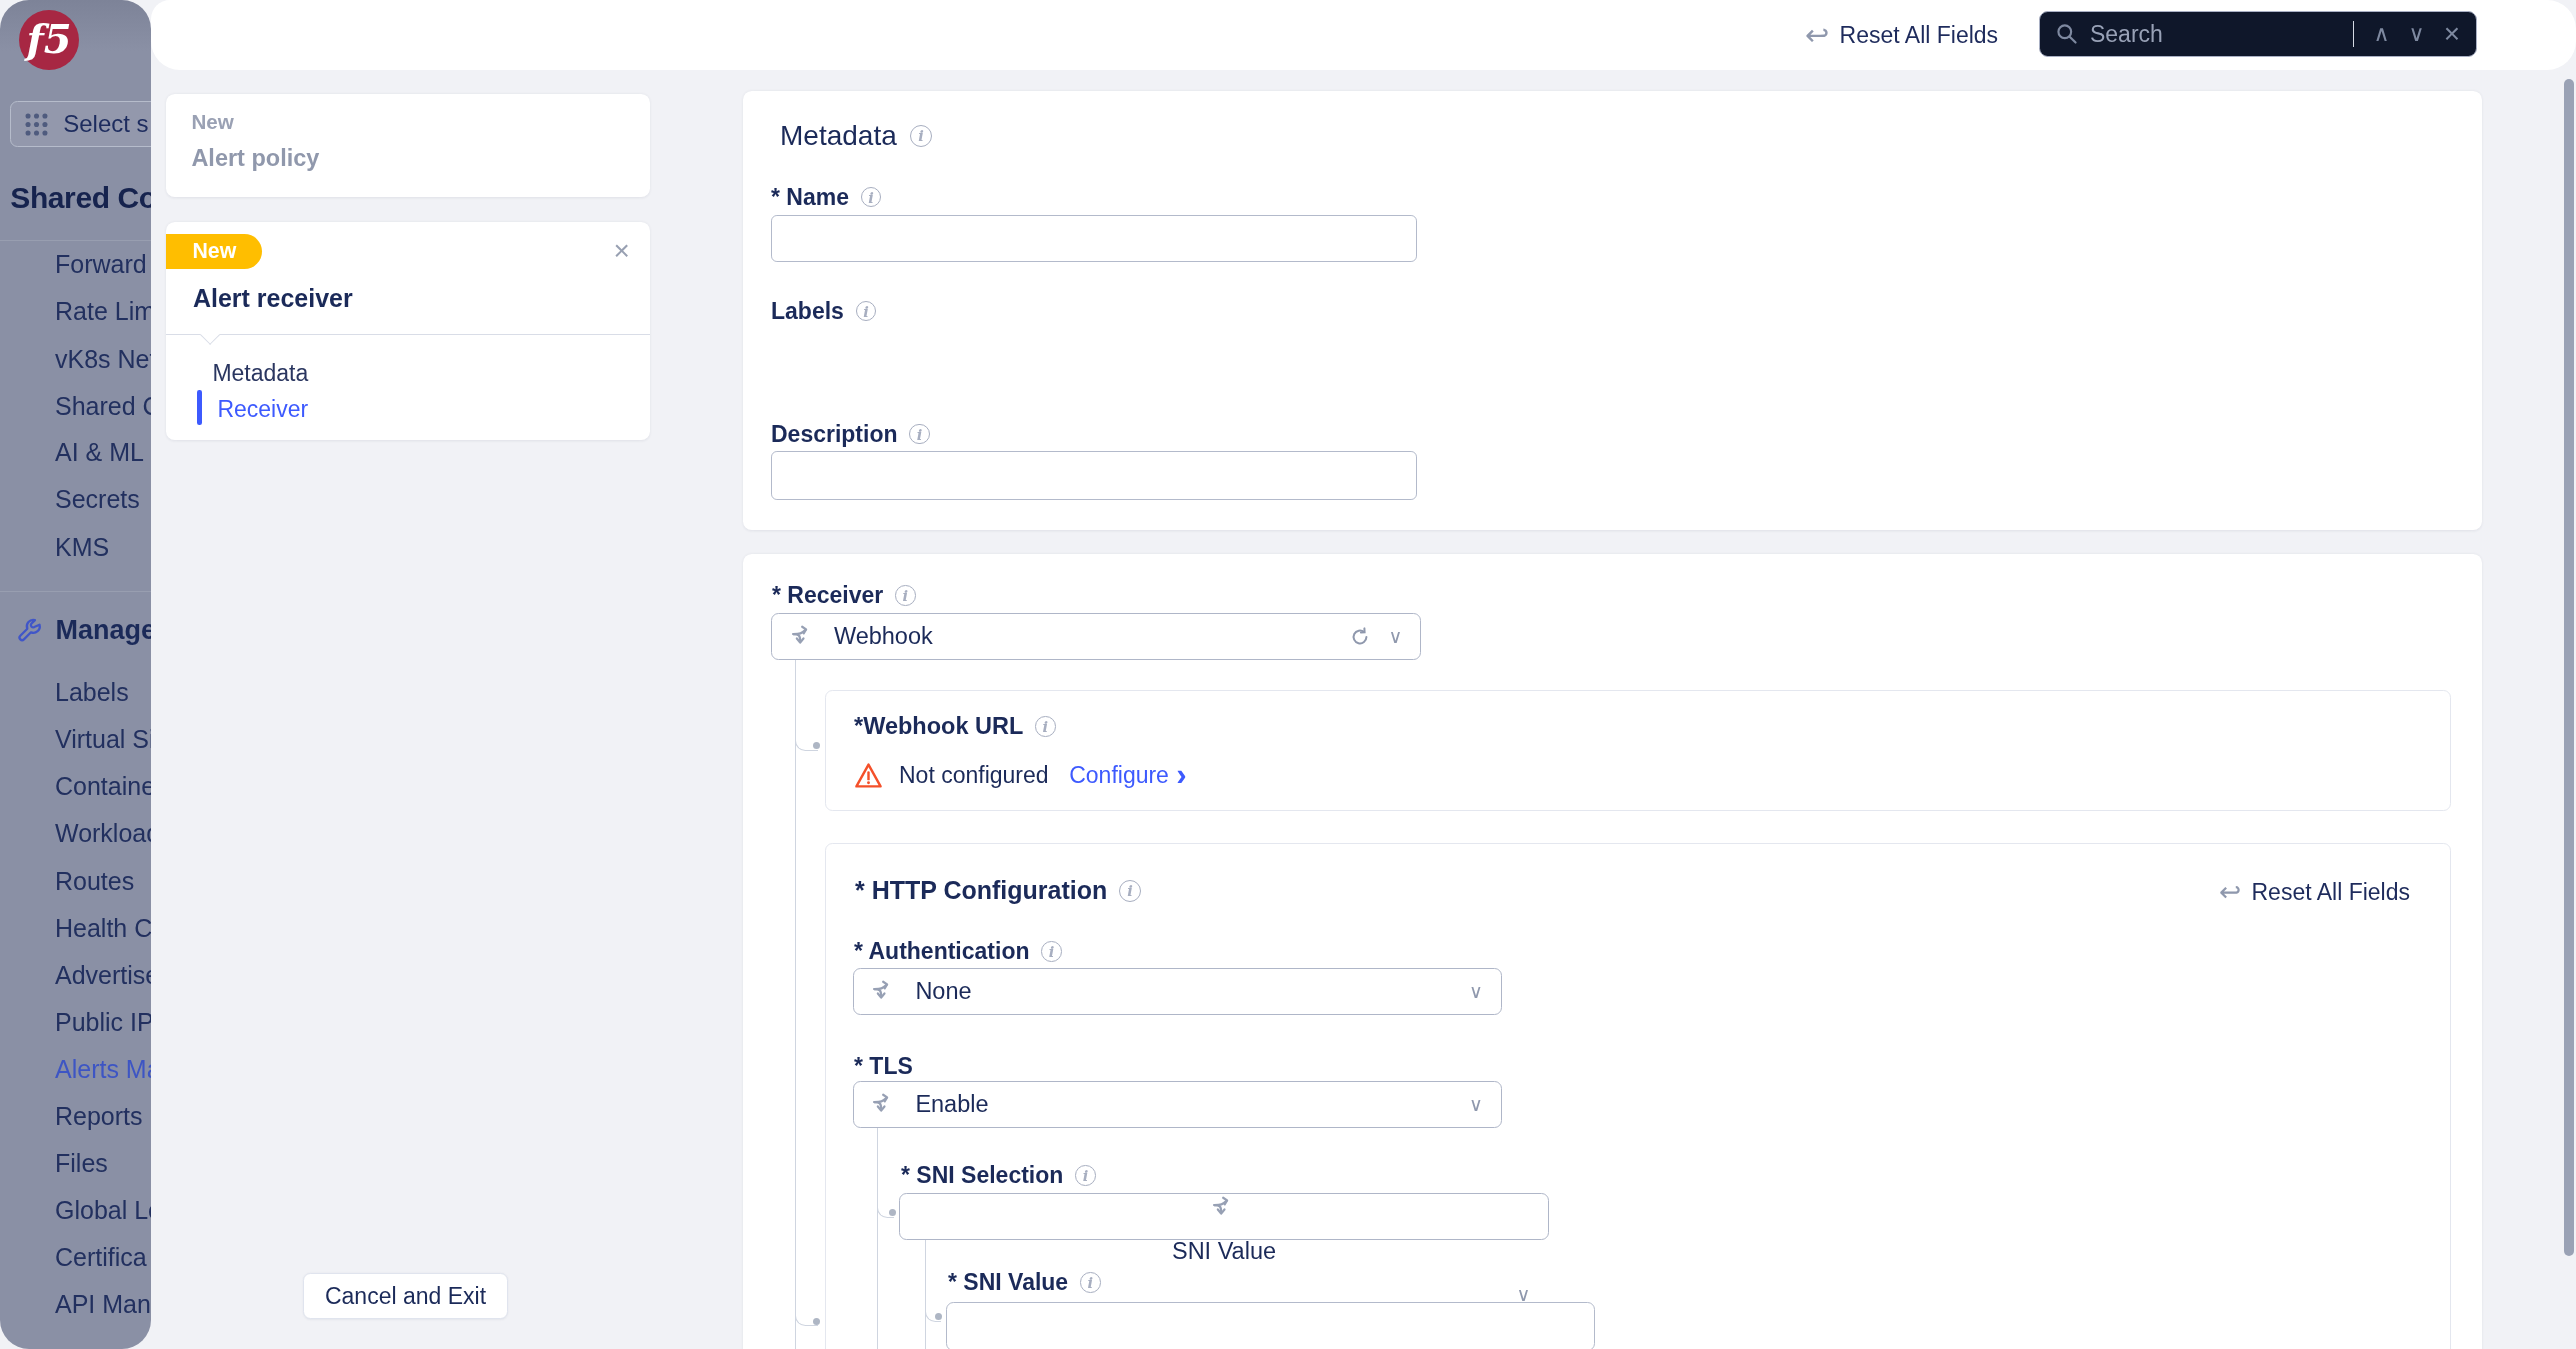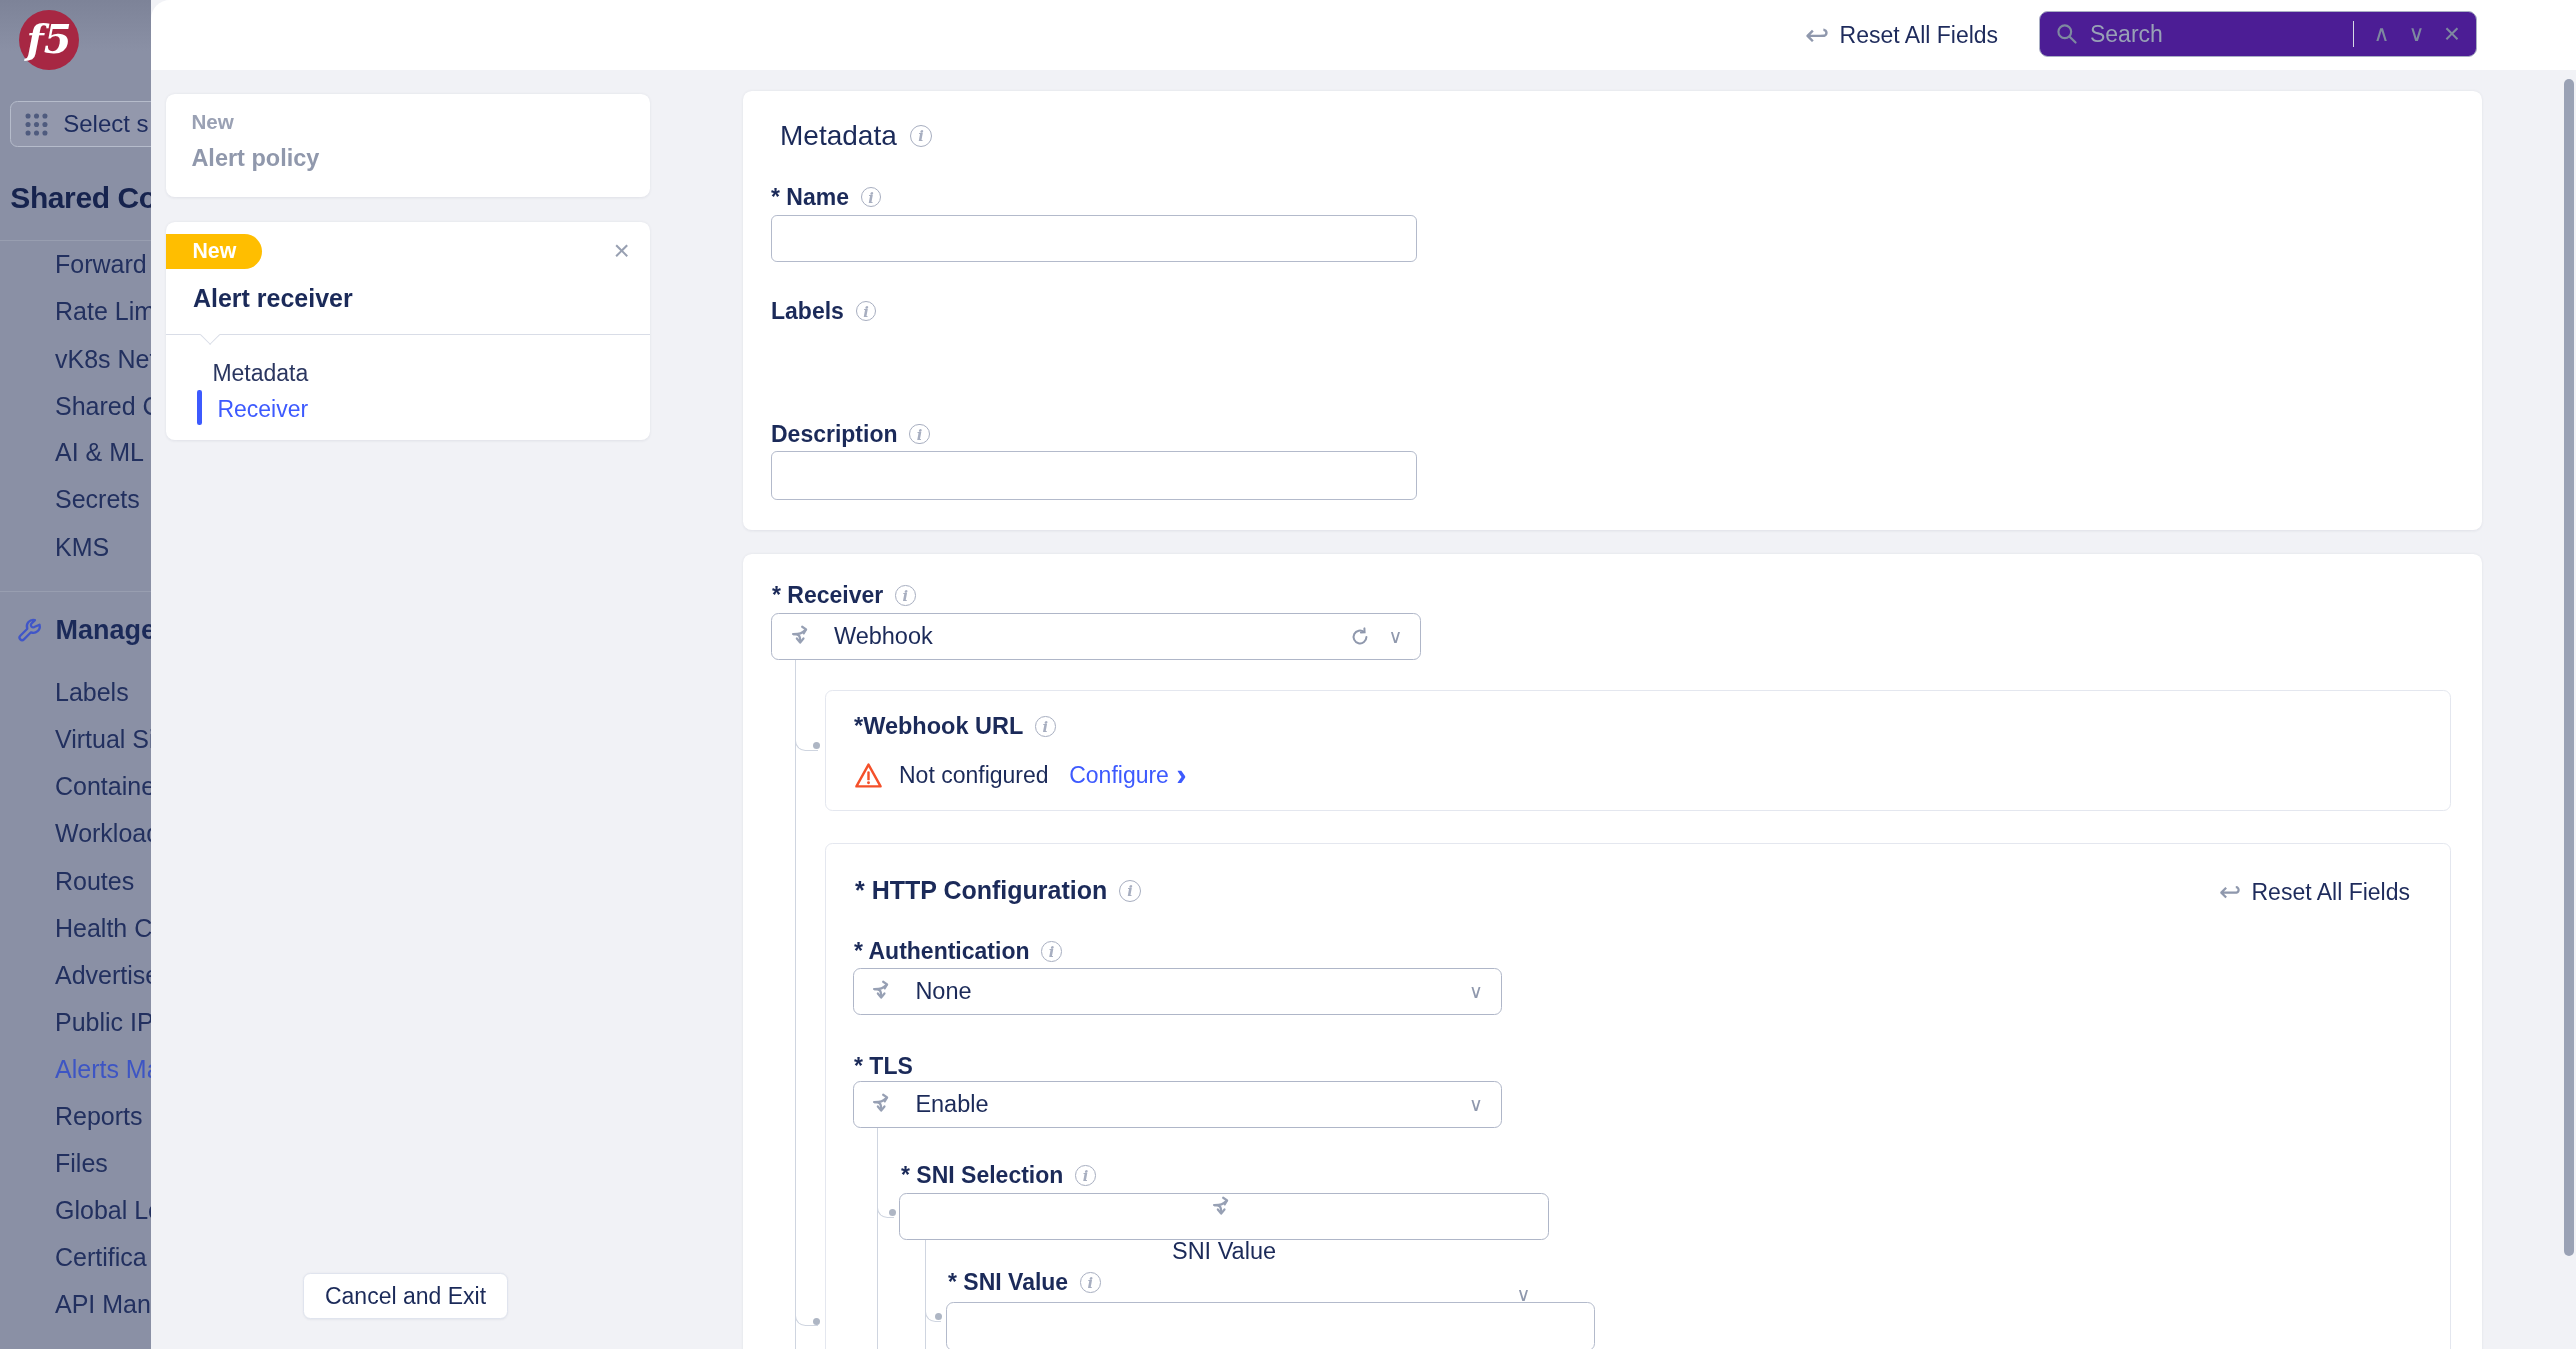--- a/index.html
+++ b/index.html
@@ -1,21 +1,21 @@
 <!DOCTYPE html>
 <html style="font-size:11.8px"><head>
 <meta charset="utf-8">
 <style>
   html,body{margin:0;padding:0;}
   body{
     width:2576px;height:1349px;position:relative;overflow:hidden;
     background:#F1F2F6;font-family:"Liberation Sans",sans-serif;
     -webkit-font-smoothing:antialiased;
   }
-  .abs{position:absolute;}
+  .abs{position:absolute;border-radius:29px;}
 
   
   #sidebar{left:0;top:0;width:151px;height:1349px;
     background:linear-gradient(#7d8398 0px,#8a90a5 51px,#8a90a5 100%);
     overflow:hidden;z-index:1;}
   .sb-item{position:absolute;left:55px;white-space:nowrap;font-size:25px;color:#22305F;}
   .sb-item.active{color:#3D55C4;}
   .sb-divider{position:absolute;left:0;width:151px;border-top:1.5px solid #989EB0;}
   #logo-circle{position:absolute;left:19px;top:10.3px;width:60px;height:60px;border-radius:50%;
     background:#A72743;display:flex;align-items:center;justify-content:center;}
@@ -31,21 +31,21 @@
   #topbar{left:151px;top:0;width:2425px;height:70px;background:#fff;border-top-left-radius:19px;z-index:2;}
   #tabgroup{position:absolute;left:13.2px;top:11px;height:47px;display:flex;border:1.5px solid #E1E5EE;border-radius:7.4px;background:#fff;box-sizing:border-box;}
   .tab{display:flex;align-items:center;justify-content:center;font-size:23px;color:#5B6579;box-sizing:border-box;height:100%;}
   .tab.sel{width:82px;border:2.2px solid #3D5AFE;border-radius:7.4px;color:#3D5AFE;margin:-1.5px 0 -1.5px -1.5px;height:47px;background:#fff;}
   .tab.mid{width:307px;}
   .tab.end{width:87px;border-left:1.5px solid #E1E5EE;}
   #reset-top{position:absolute;left:1654px;top:0;height:70px;display:flex;align-items:center;gap:10.3px;}
   .reset-ic{font-size:29px;color:#8F98AD;line-height:1;}
   .reset-lb{font-size:23px;color:#1E2B5C;font-weight:500;white-space:nowrap;}
   #searchbox{position:absolute;left:1888px;top:11px;width:438px;height:46px;border:1.5px solid #A9B0C4;border-radius:8.8px;
-    background:#4c1d95;display:flex;align-items:center;box-sizing:border-box;}
+    background:#0f172a;display:flex;align-items:center;box-sizing:border-box;}
   #searchbox .ph{font-size:23px;color:#98A1B6;margin-left:11.8px;flex:1;}
   .s-div{width:1.5px;height:26.5px;background:#D5DAE4;}
   .s-ic{font-size:22px;color:#7E89A0;margin-left:19px;line-height:1;}
   .s-ic.x{font-size:28px;margin-right:16px;}
 
   
   #content{left:151px;top:70px;width:2425px;height:1279px;background:#F1F2F6;overflow:hidden;}
   .card{position:absolute;background:#fff;border-radius:8.8px;box-shadow:0 0.7px 2.9px rgba(25,35,70,.08);}
 
   

